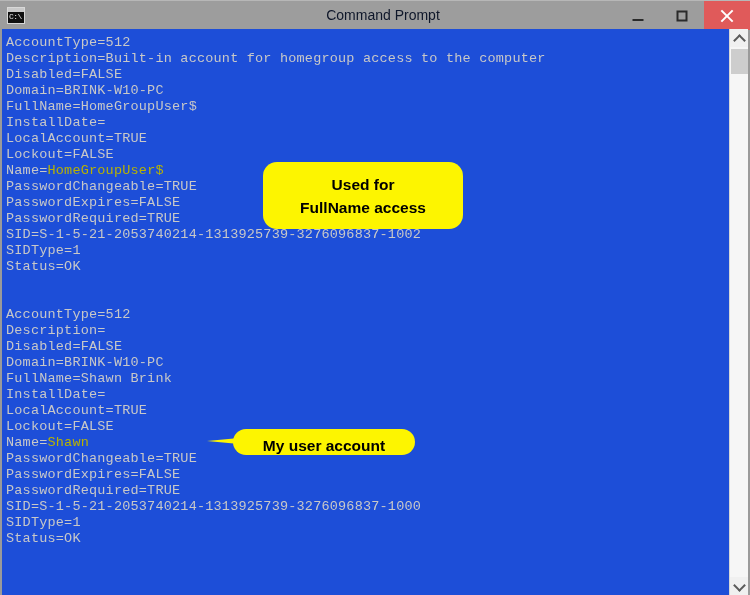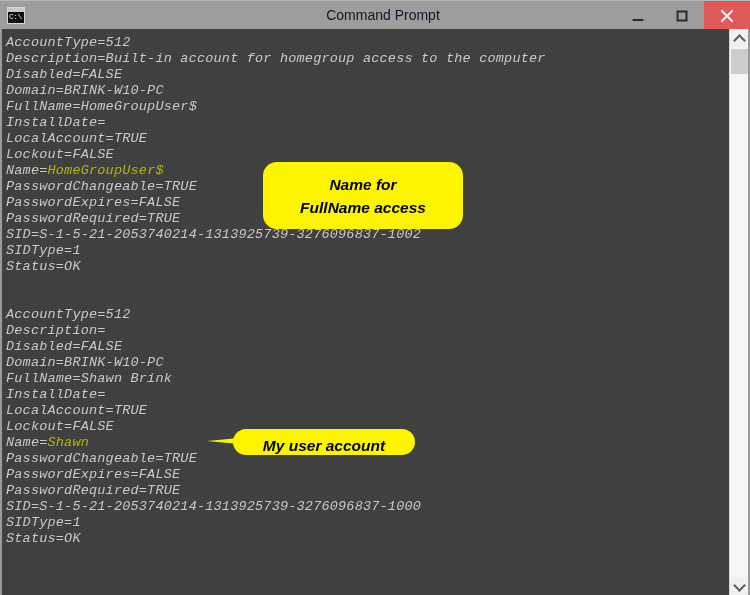--- a/index.html
+++ b/index.html
@@ -109,23 +109,22 @@
   #btn-close .glyph::before { transform: rotate(45deg); }
   #btn-close .glyph::after  { transform: rotate(-45deg); }
 
   
   #console-area {
     position: absolute;
     left: 2px;
     top: 29px;
     width: 727px;
     height: 566px;
-    background: #404040;
+    background: #1d4ed8;
     overflow: hidden;
-    font-style: italic;
   }
   #console-text {
     position: absolute;
     left: 4px;
     top: 6px;
     font-family: "Liberation Mono", monospace;
     font-size: 13.5px;
     line-height: 16px;
     color: #c8c8c8;
     white-space: pre;
@@ -262,21 +261,21 @@
     <div class="winbtn" id="btn-close">
       <span class="glyph"></span>
     </div>
   </div>
 
   <div id="console-area">
     <div id="console-text"><div class="line">AccountType=512</div><div class="line">Description=Built-in account for homegroup access to the computer</div><div class="line">Disabled=FALSE</div><div class="line">Domain=BRINK-W10-PC</div><div class="line">FullName=HomeGroupUser$</div><div class="line">InstallDate=</div><div class="line">LocalAccount=TRUE</div><div class="line">Lockout=FALSE</div><div class="line"><span>Name=</span><span class="val-highlight">HomeGroupUser$</span></div><div class="line">PasswordChangeable=TRUE</div><div class="line">PasswordExpires=FALSE</div><div class="line">PasswordRequired=TRUE</div><div class="line">SID=S-1-5-21-2053740214-1313925739-3276096837-1002</div><div class="line">SIDType=1</div><div class="line">Status=OK</div><div class="line">&nbsp;</div><div class="line">&nbsp;</div><div class="line">AccountType=512</div><div class="line">Description=</div><div class="line">Disabled=FALSE</div><div class="line">Domain=BRINK-W10-PC</div><div class="line">FullName=Shawn Brink</div><div class="line">InstallDate=</div><div class="line">LocalAccount=TRUE</div><div class="line">Lockout=FALSE</div><div class="line"><span>Name=</span><span class="val-highlight">Shawn</span></div><div class="line">PasswordChangeable=TRUE</div><div class="line">PasswordExpires=FALSE</div><div class="line">PasswordRequired=TRUE</div><div class="line">SID=S-1-5-21-2053740214-1313925739-3276096837-1000</div><div class="line">SIDType=1</div><div class="line">Status=OK</div></div>
 
     <div class="callout-tail" id="callout-tail-1"></div>
     <div class="callout" id="callout-1">
-      <div>Name for</div>
+      <div>Used for</div>
       <div>FullName access</div>
     </div>
 
     <div class="callout-tail" id="callout-tail-2"></div>
     <div class="callout" id="callout-2">
       <div>My user account</div>
     </div>
   </div>
 
   <div id="scrollbar">

